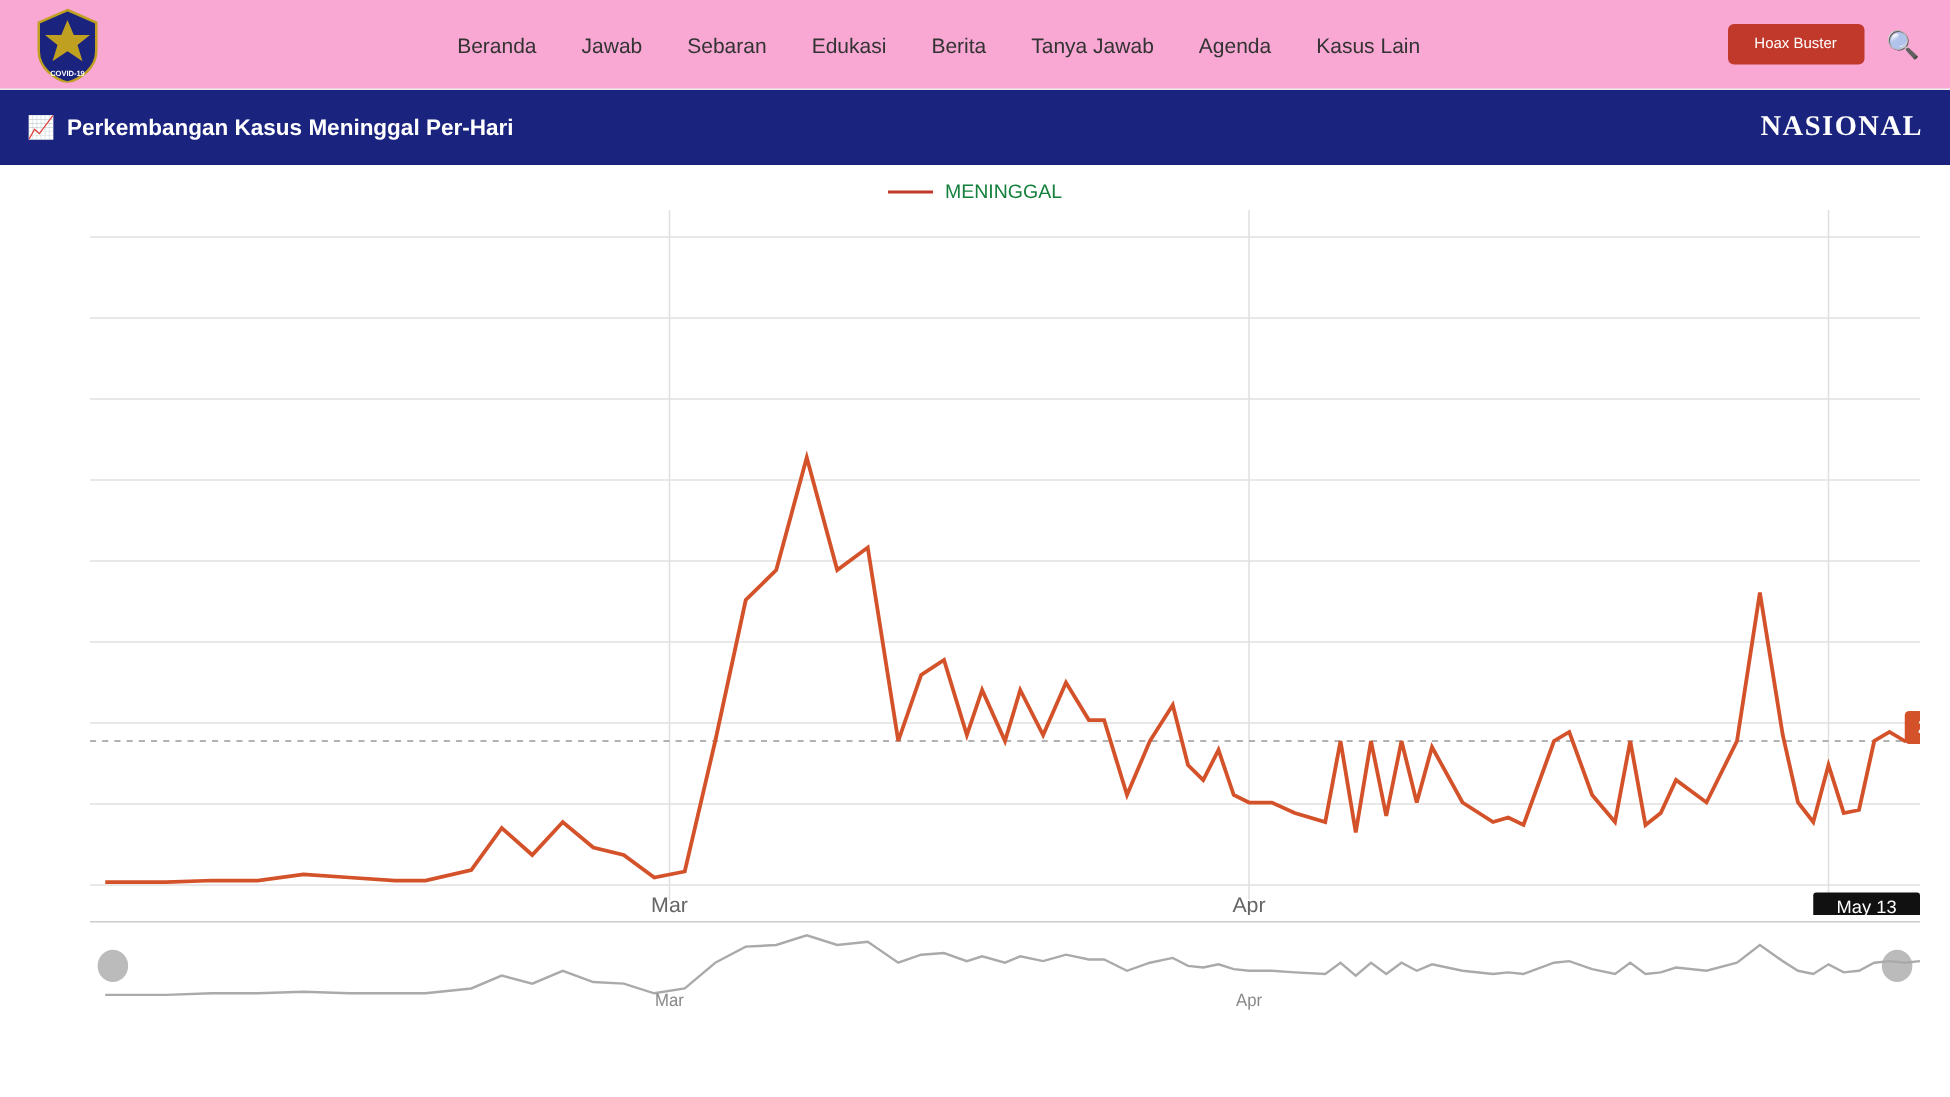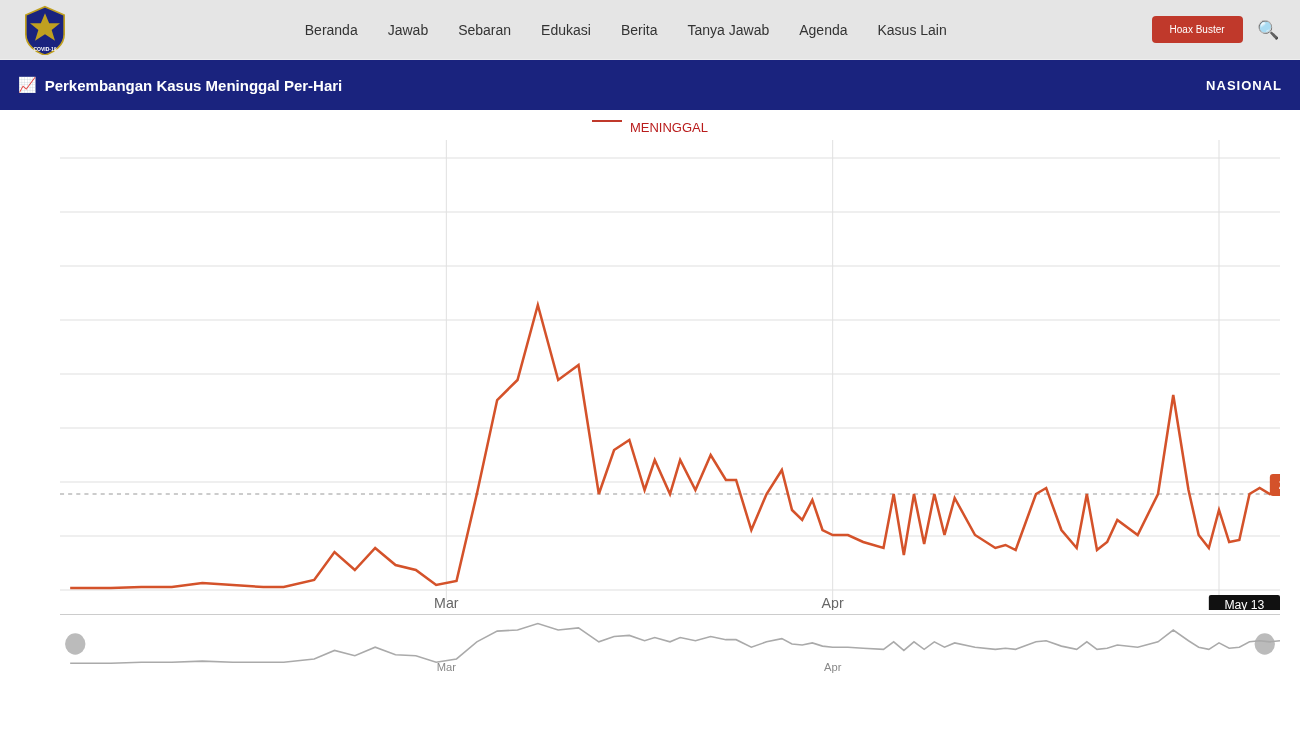--- a/index.html
+++ b/index.html
@@ -4,21 +4,21 @@
   <style>
     * { margin: 0; padding: 0; box-sizing: border-box; }
     body { font-family: Arial, sans-serif; background: #fff; width: 1300px; height: 731px; overflow: hidden; }
 
     
     .navbar {
       display: flex;
       align-items: center;
       padding: 0 20px;
       height: 60px;
-      background: #e5e5e5;
+      background: #f9a8d4;
       border-bottom: 1px solid #eee;
       position: relative;
     }
     .logo-area {
       display: flex;
       align-items: center;
       margin-right: 30px;
     }
     .logo-shield {
       width: 50px;
@@ -66,40 +66,41 @@
       height: 50px;
     }
     .chart-header-left {
       display: flex;
       align-items: center;
       gap: 8px;
       font-size: 15px;
       font-weight: bold;
     }
     .chart-header-right {
-      font-size: 13px;
+      font-size: 19px;
       font-weight: bold;
       letter-spacing: 1px;
+      font-family: Liberation Serif, serif;
     }
 
     
     .chart-container {
       background: #fff;
       padding: 10px 0 0 0;
       height: 570px;
       position: relative;
     }
     .chart-legend {
       display: flex;
       justify-content: center;
-      align-items: flex-start;
+      align-items: center;
       gap: 8px;
       margin-bottom: 5px;
       font-size: 13px;
-      color: #b91c1c;
+      color: #15803d;
     }
     .legend-line {
       width: 30px;
       height: 2px;
       background: #c0392b;
       display: inline-block;
     }
     .main-chart-area {
       position: relative;
       height: 470px;

